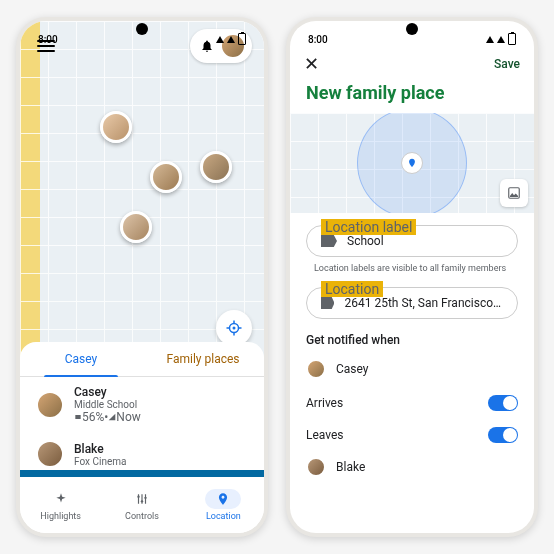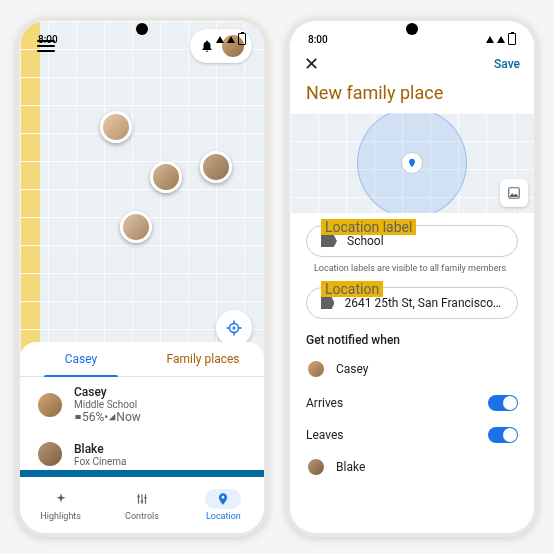--- a/index.html
+++ b/index.html
@@ -35,22 +35,22 @@
 .list-sub{font-size:10px;color:#5f6368}
 .list-meta{font-size:12px;color:#5f6368;display:flex;align-items:center}
 .bottom-nav{display:flex;border-top:7px solid #0369a1;padding:8px 0}
 .nav-item{flex:1;display:flex;flex-direction:column;align-items:center;gap:2px;font-size:9px;color:#5f6368;padding:4px 0}
 .nav-item.active{color:#1a73e8}
 .nav-icon{width:36px;height:20px;display:flex;align-items:center;justify-content:center;border-radius:10px}
 .nav-item.active .nav-icon{background:#e8f0fe}
 
 .header2{display:flex;align-items:center;padding:8px 14px;gap:8px}
 .close-x{font-size:18px;color:#202124;width:20px}
-.save-btn{margin-left:auto;color:#0369a1;font-size:12px;font-weight:500}
-.title2{font-size:18px;font-weight:400;padding:0 16px 10px;color:#a16207}
+.save-btn{margin-left:auto;color:#14532d;font-size:12px;font-weight:500}
+.title2{font-size:18px;font-weight:700;padding:0 16px 10px;color:#15803d}
 .map2{height:100px;background:#eaf0f4;position:relative;overflow:hidden}
 .radius-circle{position:absolute;left:50%;top:50%;transform:translate(-50%,-50%);width:110px;height:110px;border-radius:50%;background:rgba(66,133,244,0.15);border:1px solid rgba(66,133,244,0.4)}
 .center-pin{position:absolute;left:50%;top:50%;transform:translate(-50%,-50%);width:22px;height:22px;border-radius:50%;background:#fff;border:1px solid #ccc;display:flex;align-items:center;justify-content:center}
 .img-btn{position:absolute;bottom:6px;right:6px;width:28px;height:28px;background:#fff;border-radius:6px;box-shadow:0 1px 3px rgba(0,0,0,0.2);display:flex;align-items:center;justify-content:center}
 .field{margin:12px 16px 4px;border:1px solid #ccc;border-radius:22px;padding:8px 14px;display:flex;align-items:center;gap:10px;position:relative}
 .field-label{position:absolute;top:-7px;left:14px;background:#eab308;padding:0 4px;font-size:14px;color:#5f6368}
 .field-icon{width:16px;height:12px;background:#5f6368;clip-path:polygon(0 0,80% 0,100% 50%,80% 100%,0 100%)}
 .field-val{font-size:12px;color:#202124;white-space:nowrap;overflow:hidden;text-overflow:ellipsis}
 .hint{font-size:9px;color:#5f6368;padding:2px 24px}
 .section-title{font-size:12px;font-weight:500;padding:10px 16px 4px;color:#202124}

